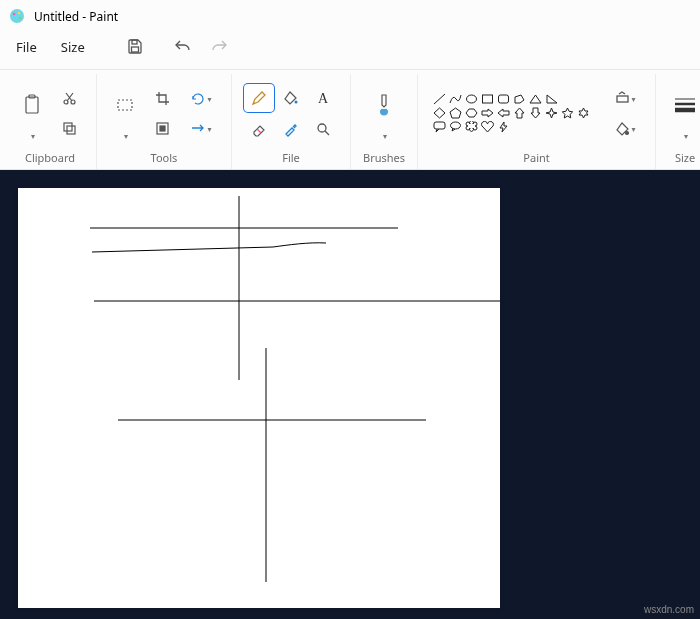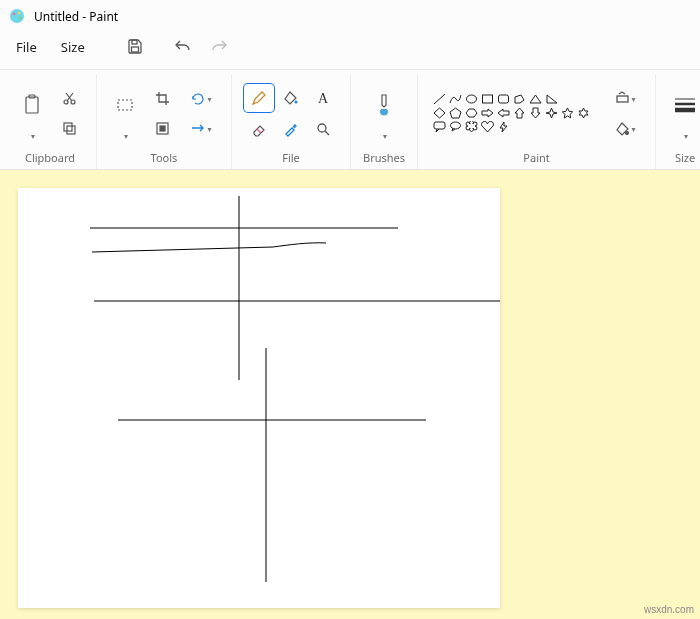--- a/index.html
+++ b/index.html
@@ -99,21 +99,21 @@
     gap:0px 1px;
     padding:2px;
   }
   .shape-cell {
     display:flex;align-items:center;justify-content:center;
     color:#333;
   }
   .shape-cell svg { stroke:#222; }
 
   .canvas-area {
-    background:#fef9c3;
+    background:#0f172a;
     padding: 18px;
     height: 449px;
     position:relative;
     text-align:right;
   }
   .canvas {
     background:#fff;
     width: 482px;
     height: 420px;
     box-shadow: 0 1px 4px rgba(0,0,0,0.15);

